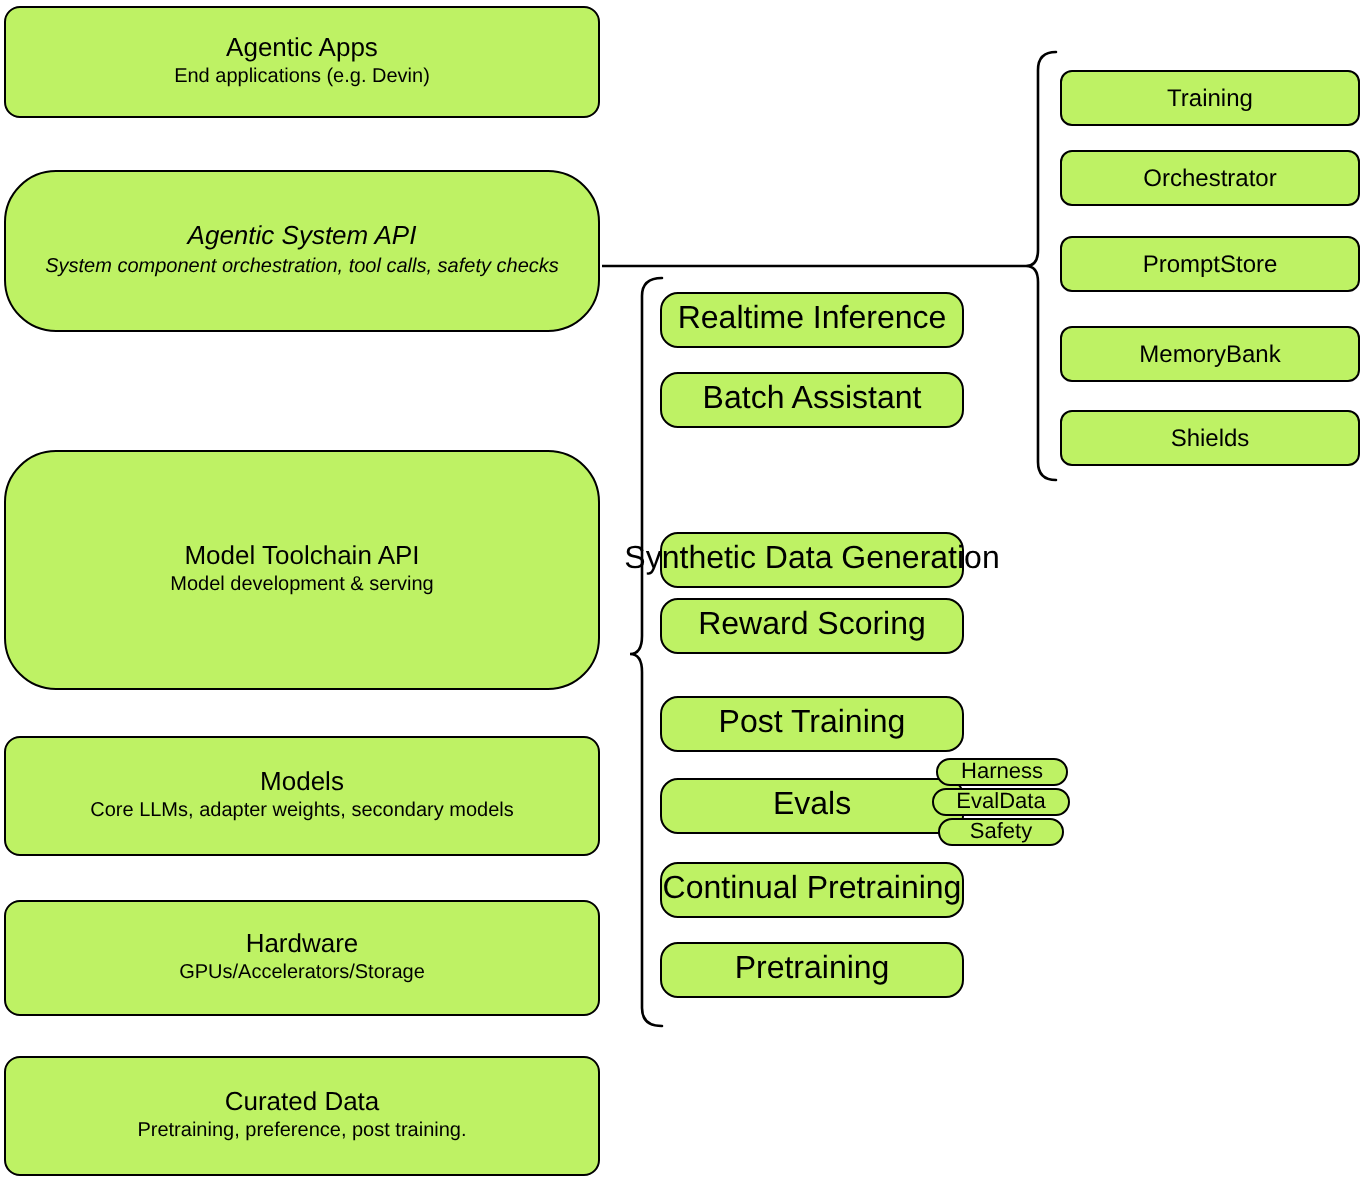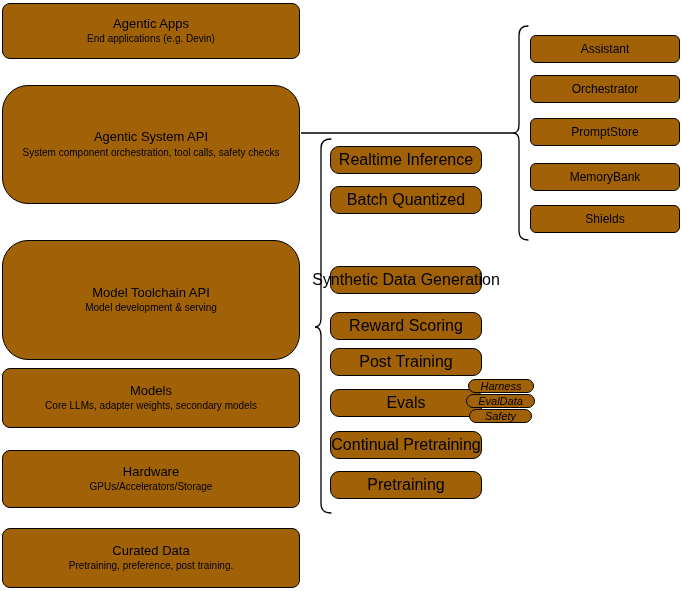--- a/index.html
+++ b/index.html
@@ -2,94 +2,94 @@
 <html><head>
 <meta charset="utf-8">
 <style>
   html,body{margin:0;padding:0;background:#ffffff;}
   .canvas{
     position:relative;width:682px;height:591px;background:#ffffff;
     font-family:"Liberation Sans",sans-serif;color:#000;overflow:hidden;
   }
   .wires{position:absolute;left:0;top:0;width:682px;height:591px;z-index:1;}
   .node{
-    position:absolute;box-sizing:border-box;background:#a16207;
+    position:absolute;box-sizing:border-box;background:#bef264;
     border:1.3px solid #000;display:flex;flex-direction:column;
     align-items:center;justify-content:center;text-align:left;z-index:2;
   }
   .node .title{font-size:13px;line-height:1.3;white-space:nowrap;}
   .node .sub{font-size:10px;line-height:1.4;white-space:nowrap;}
   .stack{left:2px;width:298px;border-radius:8px;}
   .biground{border-radius:26px;}
   .mid{
     left:330px;width:152px;height:28px;border-radius:9px;
     font-size:16px;white-space:nowrap;z-index:2;
   }
   .right{
     left:530px;width:150px;height:28px;border-radius:6px;
     font-size:12px;white-space:nowrap;
   }
   .pill{
     height:14px;border-radius:8px;font-size:11px;line-height:1;
-    white-space:nowrap;z-index:3;font-style:italic;
+    white-space:nowrap;z-index:3;
   }
 </style>
 </head>
 <body>
 
 <div class="canvas">
 
   <svg class="wires" viewBox="0 0 682 591">
     <path d="M 301 133 H 513" stroke="#000" stroke-width="1.3" fill="none"></path>
     <path d="M 528 26 Q 519 26 519 35 V 125 Q 519 133 513 133 Q 519 133 519 141 V 231 Q 519 240 528 240" stroke="#000" stroke-width="1.3" fill="none" stroke-linecap="round"></path>
     <path d="M 331 139 Q 321 139 321 148 V 318 Q 321 327 315 327 Q 321 327 321 336 V 504 Q 321 513 331 513" stroke="#000" stroke-width="1.3" fill="none" stroke-linecap="round"></path>
   </svg>
 
   <div class="node stack" style="top:3px;height:56px;">
     <div class="title">Agentic Apps</div>
     <div class="sub">End applications (e.g. Devin)</div>
   </div>
 
-  <div class="node stack biground" style="top:85px;height:119px;">
+  <div class="node stack biground" style="top:85px;height:81px;font-style:italic;">
     <div class="title">Agentic System API</div>
     <div class="sub">System component orchestration, tool calls, safety checks</div>
   </div>
 
-  <div class="node stack biground" style="top:240px;height:120px;">
+  <div class="node stack biground" style="top:225px;height:120px;">
     <div class="title">Model Toolchain API</div>
     <div class="sub">Model development &amp; serving</div>
   </div>
 
   <div class="node stack" style="top:368px;height:60px;">
     <div class="title">Models</div>
     <div class="sub">Core LLMs, adapter weights, secondary models</div>
   </div>
 
   <div class="node stack" style="top:450px;height:58px;">
     <div class="title">Hardware</div>
     <div class="sub">GPUs/Accelerators/Storage</div>
   </div>
 
   <div class="node stack" style="top:528px;height:60px;">
     <div class="title">Curated Data</div>
     <div class="sub">Pretraining, preference, post training.</div>
   </div>
 
   <div class="node mid" style="top:146px;">Realtime Inference</div>
-  <div class="node mid" style="top:186px;">Batch Quantized</div>
+  <div class="node mid" style="top:186px;">Batch Assistant</div>
   <div class="node mid" style="top:266px;">Synthetic Data Generation</div>
-  <div class="node mid" style="top:312px;">Reward Scoring</div>
+  <div class="node mid" style="top:299px;">Reward Scoring</div>
   <div class="node mid" style="top:348px;">Post Training</div>
   <div class="node mid" style="top:389px;">Evals</div>
   <div class="node mid" style="top:431px;">Continual Pretraining</div>
   <div class="node mid" style="top:471px;">Pretraining</div>
 
   <div class="node pill" style="left:468px;top:379px;width:66px;">Harness</div>
   <div class="node pill" style="left:466px;top:394px;width:69px;">EvalData</div>
   <div class="node pill" style="left:469px;top:409px;width:63px;">Safety</div>
 
-  <div class="node right" style="top:35px;">Assistant</div>
+  <div class="node right" style="top:35px;">Training</div>
   <div class="node right" style="top:75px;">Orchestrator</div>
   <div class="node right" style="top:118px;">PromptStore</div>
   <div class="node right" style="top:163px;">MemoryBank</div>
   <div class="node right" style="top:205px;">Shields</div>
 
 </div>
 
 </body></html>

